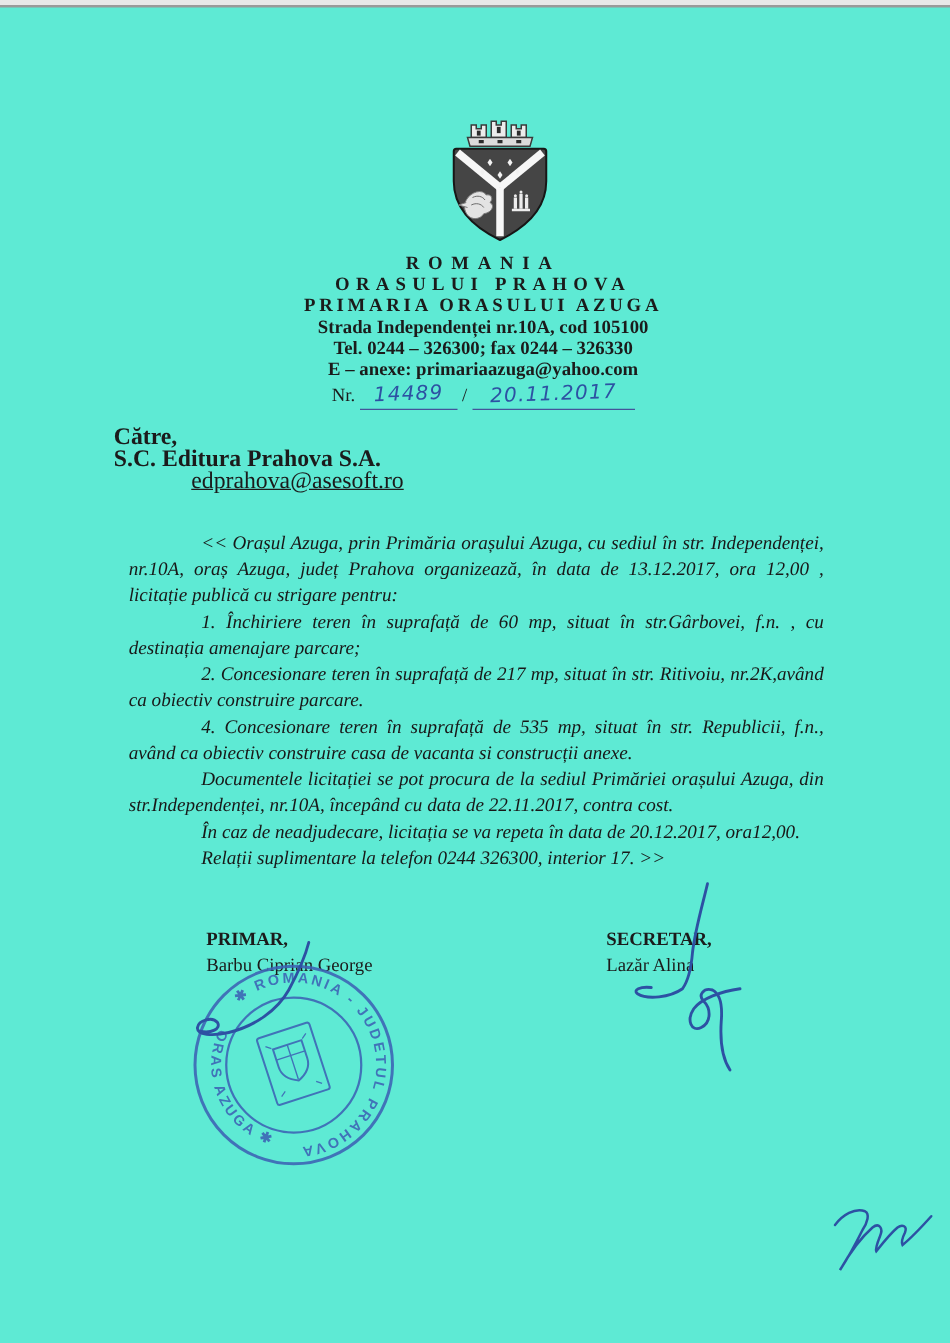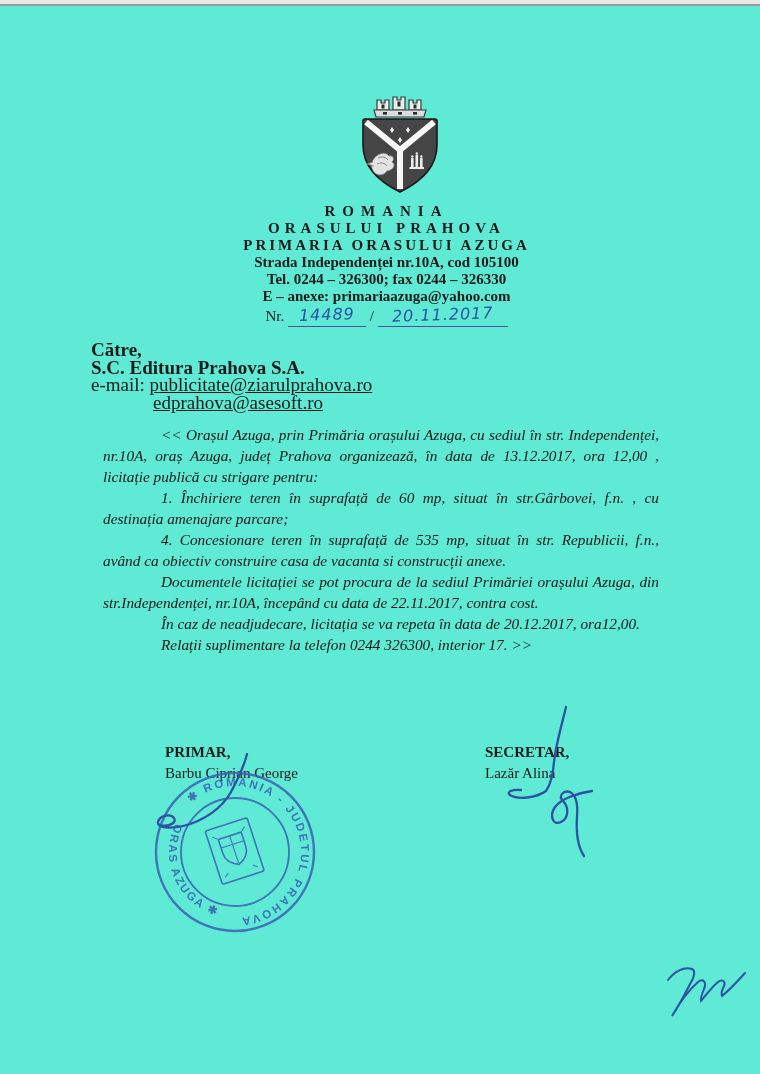--- a/index.html
+++ b/index.html
@@ -124,32 +124,29 @@
       <span>Nr.</span>
       <span class="uline"><span class="hand">14489</span></span>
       <span>/</span>
       <span class="uline wide"><span class="hand">20.11.2017</span></span>
     </div>
   </div>
 
   <div class="recipient">
     <div class="b">Către,</div>
     <div class="b">S.C. Editura Prahova  S.A.</div>
-    <div>
-      <span>e-mail:</span>
-      <span class="u">publicitate@ziarulprahova.ro</span>
-    </div>
     <div class="email2">
       <span class="u">edprahova@asesoft.ro</span>
     </div>
   </div>
 
   <div class="letter-body">
     <p>&lt;&lt; Orașul Azuga, prin Primăria orașului Azuga, cu sediul în str. Independenței, nr.10A, oraș Azuga, județ Prahova organizează, în data de 13.12.2017, ora 12,00 , licitație publică cu strigare pentru:</p>
     <p>1.  Închiriere  teren în suprafață de 60 mp, situat  în str.Gârbovei, f.n. , cu destinația amenajare parcare;</p>
+    <p>2.  Concesionare teren  în suprafață de 217  mp, situat  în str.  Ritivoiu, nr.2K,având ca obiectiv construire parcare.</p>
     <p>4.  Concesionare teren în suprafață de 535  mp, situat în str. Republicii, f.n., având ca obiectiv construire casa de vacanta si construcții  anexe.</p>
     <p>Documentele licitației se pot procura de la sediul Primăriei orașului Azuga, din str.Independenței, nr.10A, începând cu data de 22.11.2017, contra cost.</p>
     <p class="single">În caz de neadjudecare, licitația se va repeta în data de 20.12.2017, ora12,00.</p>
     <p class="single">Relații suplimentare la telefon 0244 326300, interior 17. &gt;&gt;</p>
   </div>
 
   <div class="sig sigp">
     <div class="b">PRIMAR,</div>
     <div>Barbu Ciprian George</div>
   </div>

